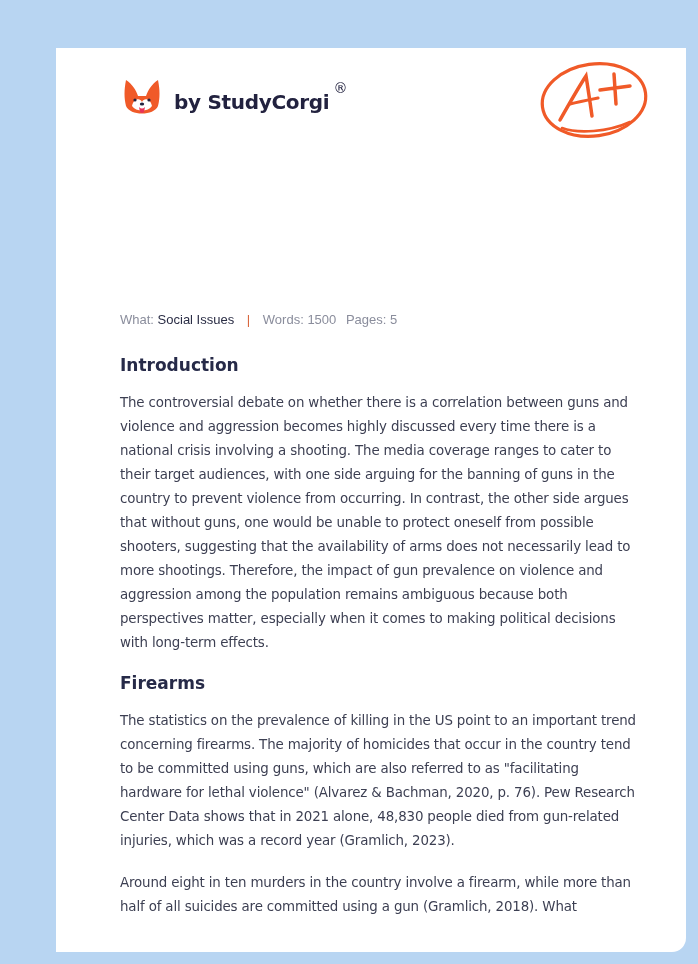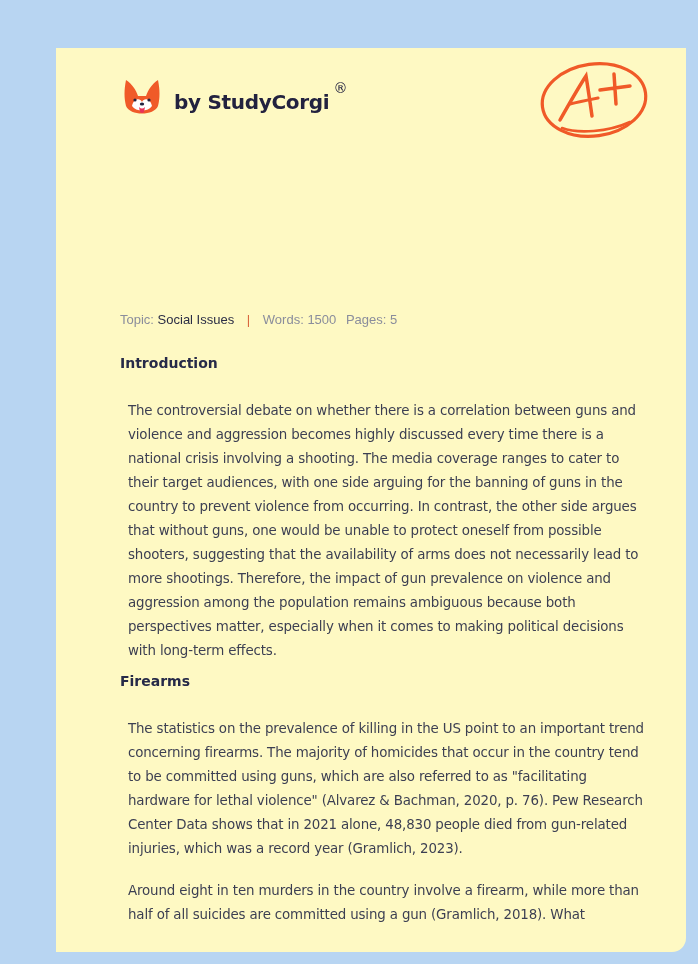--- a/index.html
+++ b/index.html
@@ -5,21 +5,21 @@
   html, body { margin: 0; padding: 0; }
   body {
     width: 698px; height: 964px; overflow: hidden;
     background: #b8d5f2;
     font-family: "Liberation Sans", sans-serif;
     position: relative;
   }
   .card {
     position: absolute; left: 56px; top: 48px;
     width: 630px; height: 904px;
-    background: #fef9c3;
+    background: #ffffff;
     border-bottom-right-radius: 14px;
     overflow: hidden;
   }
   .logo { position: absolute; left: 66px; top: 28px; display: flex; align-items: center; }
   .logo-text {
     font-family: "DejaVu Sans", sans-serif; font-weight: bold;
     font-size: 20px; color: #22223f; margin-left: 12px; margin-top: 8px;
     letter-spacing: -0.3px;
   }
   .logo-reg { font-family: "DejaVu Sans", sans-serif; font-size: 14px; color: #22223f; position: relative; top: -10px; margin-left: 4px; }
@@ -32,24 +32,24 @@
   .meta {
     position: absolute; left: 64px; top: 264px;
     font-size: 13px; color: #8a8d9c;
   }
   .meta .topic-val { color: #2a2d45; font-weight: normal; }
   .meta .sep { color: #d8643a; margin: 0 9px; }
   .meta .pages { margin-left: 6px; }
   h2 {
     position: absolute; left: 64px; margin: 0;
     font-family: "DejaVu Sans", sans-serif; font-weight: bold;
-    font-size: 14px; color: #262a48;
+    font-size: 17px; color: #262a48;
   }
   p.body {
-    position: absolute; left: 64px; width: 520px; margin: 8px;
+    position: absolute; left: 64px; width: 520px; margin: 0;
     font-family: "DejaVu Sans", sans-serif;
     font-size: 13.4px; line-height: 24px; color: #3c3f52;
     letter-spacing: -0.15px;
   }
 </style>
 </head>
 <body>
 
 <div class="card">
 
@@ -69,21 +69,21 @@
   <svg class="grade" width="112" height="84" viewBox="0 0 112 84">
     <ellipse cx="56" cy="42" rx="52" ry="36" fill="none" stroke="#f05a28" stroke-width="3.2" transform="rotate(-8 56 42)"></ellipse>
     <path d="M22 62 C30 48 40 30 48 18 C50 30 52 44 54 58" fill="none" stroke="#f05a28" stroke-width="3.5" stroke-linecap="round"></path>
     <path d="M32 46 C40 44 50 42 60 40" fill="none" stroke="#f05a28" stroke-width="3.2" stroke-linecap="round"></path>
     <path d="M62 32 L92 28 M76 16 L78 46" fill="none" stroke="#f05a28" stroke-width="3.5" stroke-linecap="round"></path>
     <path d="M24 70 C40 76 70 74 92 64" fill="none" stroke="#f05a28" stroke-width="2.6" stroke-linecap="round"></path>
   </svg>
 
 
   <div class="meta">
-    <span>Topic:</span>
+    <span>What:</span>
     <span class="topic-val">Social Issues</span>
     <span class="sep">|</span>
     <span>Words: 1500</span>
     <span class="pages">Pages: 5</span>
   </div>
 
   <h2 style="top:307px">Introduction</h2>
   <p class="body" style="top:343px">The controversial debate on whether there is a correlation between guns and violence and aggression becomes highly discussed every time there is a national crisis involving a shooting. The media coverage ranges to cater to their target audiences, with one side arguing for the banning of guns in the country to prevent violence from occurring. In contrast, the other side argues that without guns, one would be unable to protect oneself from possible shooters, suggesting that the availability of arms does not necessarily lead to more shootings. Therefore, the impact of gun prevalence on violence and aggression among the population remains ambiguous because both perspectives matter, especially when it comes to making political decisions with long-term effects.</p>
 
   <h2 style="top:625px">Firearms</h2>

